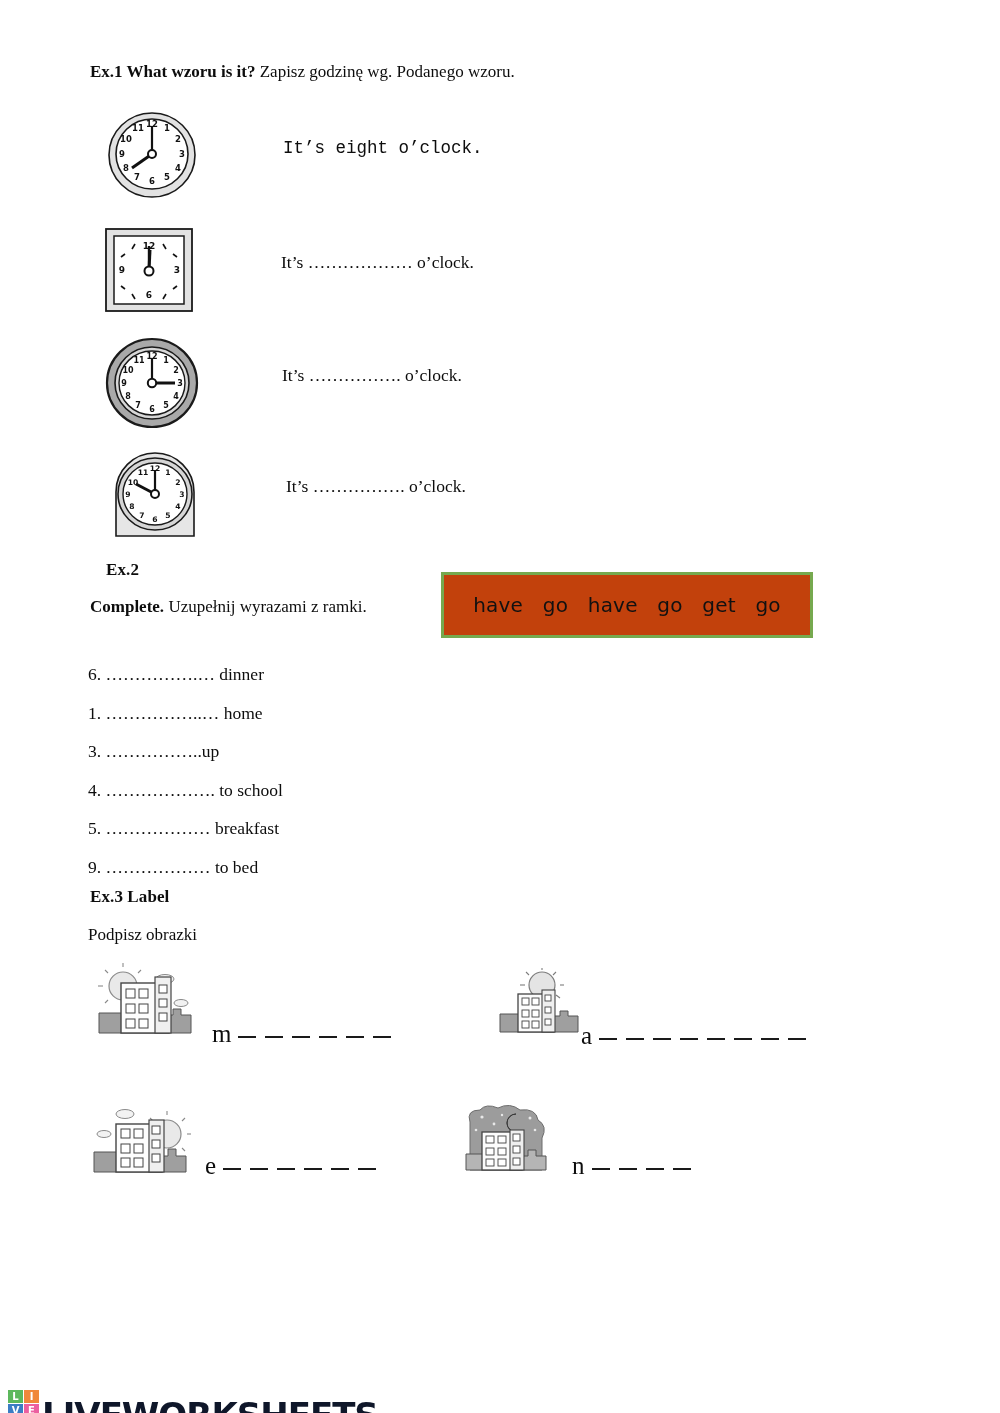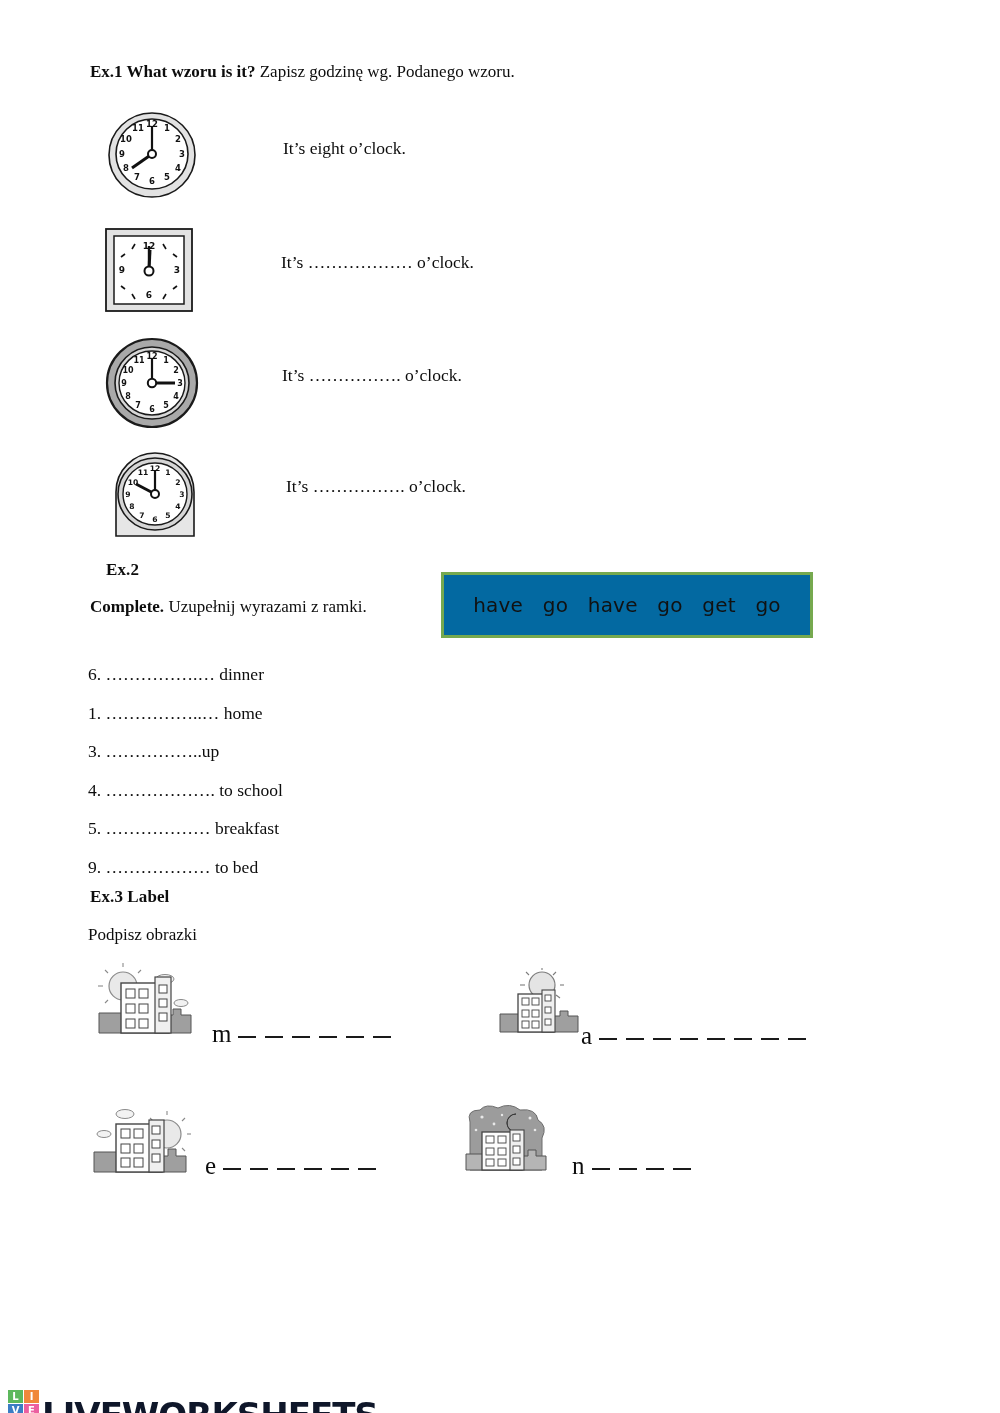--- a/index.html
+++ b/index.html
@@ -67,21 +67,21 @@
   }
   #ex2-complete .b { font-weight: bold; }
 
   #wordbank {
     position: absolute;
     left: 441px;
     top: 572px;
     width: 372px;
     height: 66px;
     border: 3px solid #76a94f;
-    background: #0369a1;
+    background: #c2410c;
     box-sizing: border-box;
     display: flex;
     align-items: center;
     justify-content: center;
   }
   #wordbank-words {
     font-family: "DejaVu Sans", "Liberation Sans", sans-serif;
     font-size: 20px;
     color: #111;
     white-space: pre;
@@ -187,21 +187,21 @@
           <text x="21" y="63">8</text>
           <text x="17" y="49">9</text>
           <text x="21" y="34">10</text>
           <text x="33" y="23">11</text>
         </g>
         <line x1="47" y1="46" x2="47" y2="18" stroke="#111" stroke-width="2.2"></line>
         <line x1="47" y1="46" x2="27" y2="60" stroke="#111" stroke-width="3"></line>
         <circle cx="47" cy="46" r="4" fill="#fff" stroke="#111" stroke-width="2"></circle>
       </svg>
     </div>
-    <div class="clock-answer" style="top:30px;">It’s eight o’clock.</div>
+    <div class="clock-answer" style="top:30px;font-family:Liberation Mono, monospace;">It’s eight o’clock.</div>
   </div>
 
   <div class="clock-row" style="left:103px; top:226px;">
     <div class="clock-cell">
       <svg width="92" height="88" viewBox="0 0 92 88">
         <rect x="3" y="3" width="86" height="82" fill="#e2e2e2" stroke="#1a1a1a" stroke-width="1.8"></rect>
         <rect x="11" y="10" width="70" height="68" fill="#ffffff" stroke="#1a1a1a" stroke-width="1.5"></rect>
         <g font-family="DejaVu Sans, sans-serif" font-size="9" font-weight="bold" fill="#111" text-anchor="middle">
           <text x="46" y="23">12</text>
           <text x="74" y="47">3</text>

